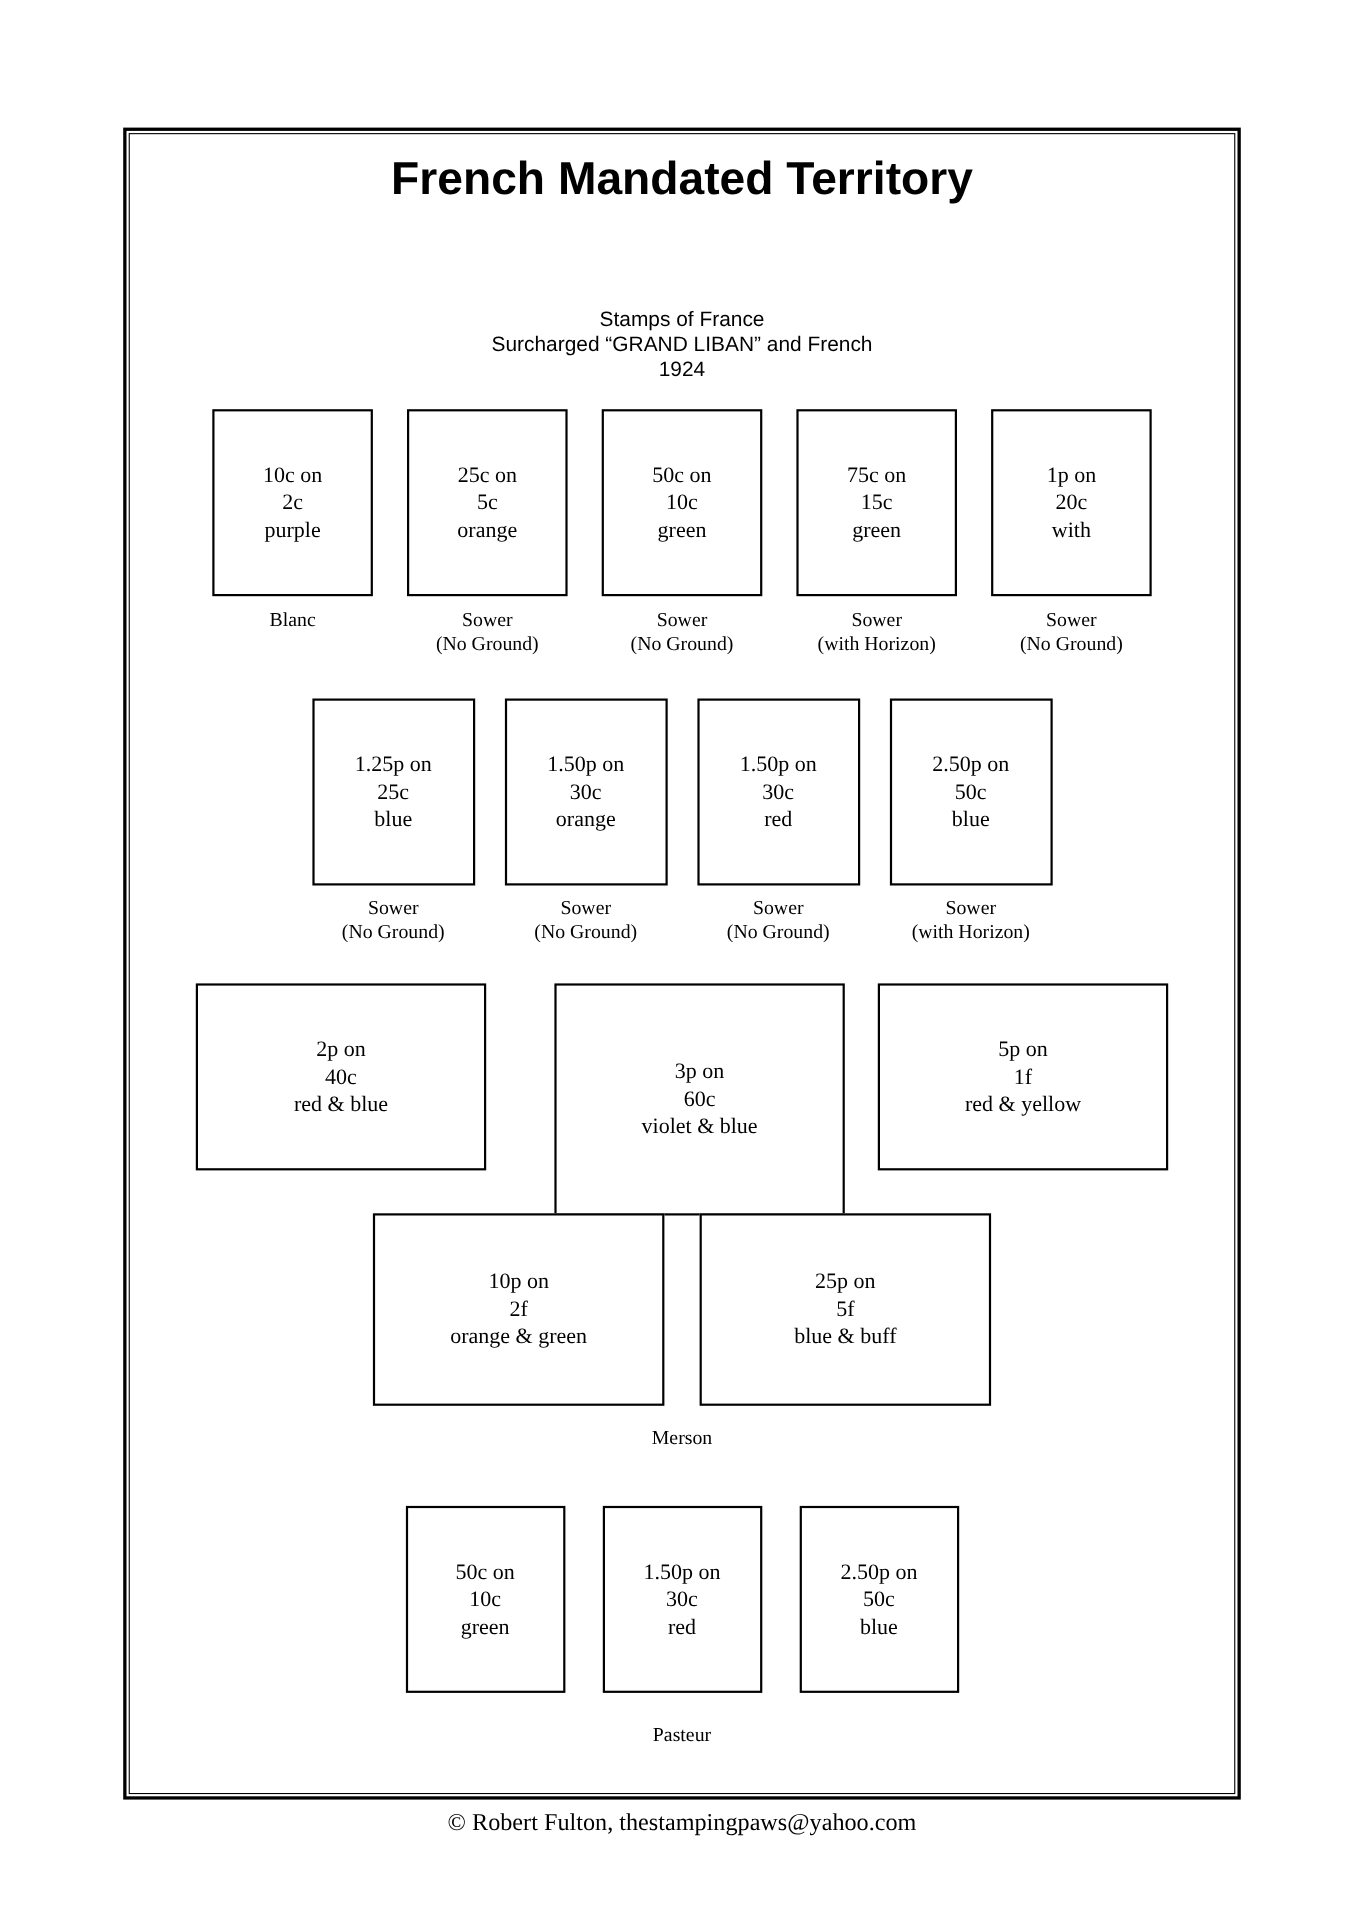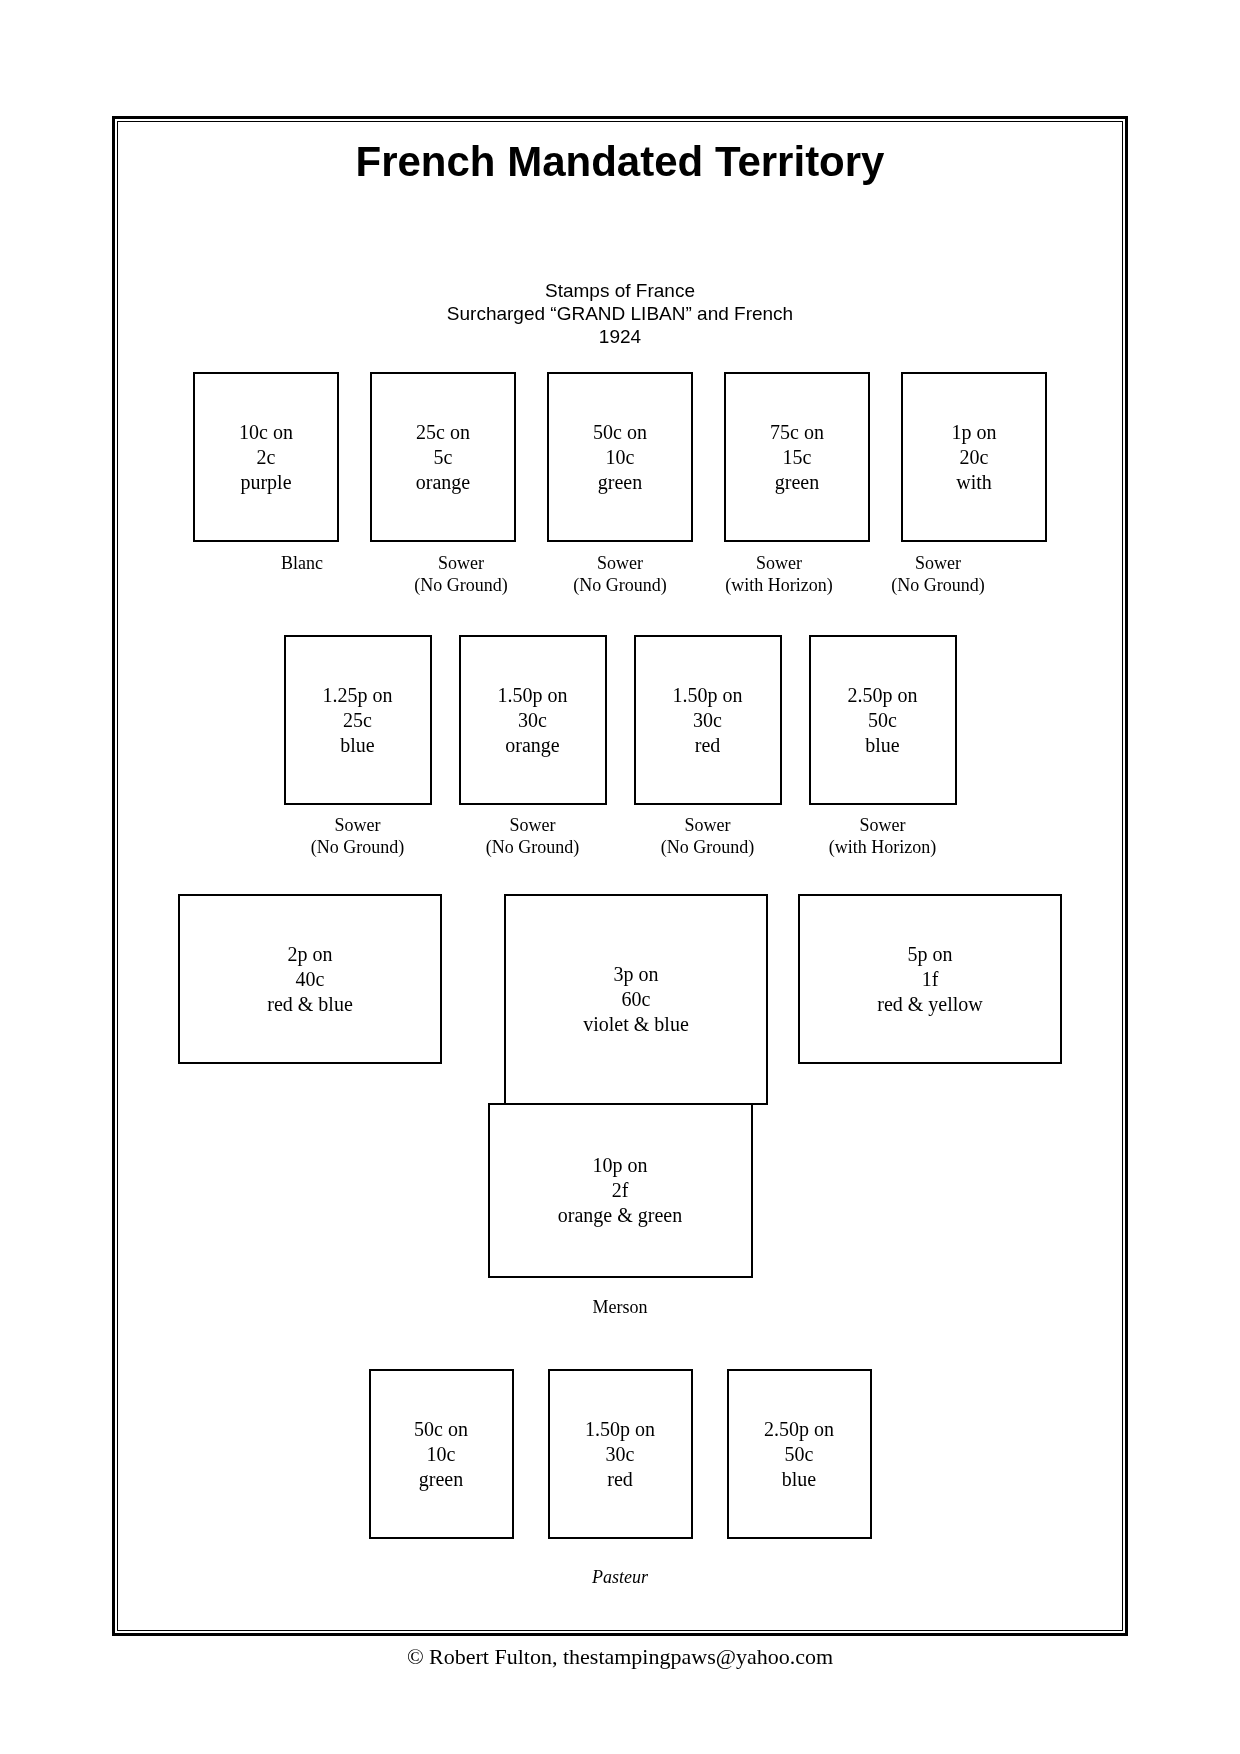--- a/index.html
+++ b/index.html
@@ -72,21 +72,21 @@
           </div>
         </div>
         <div class="stamp-box" style="width: 146px; height: 170px;">
           <div class="stamp-box-label">
             <div class="stamp-line">1p on</div>
             <div class="stamp-line">20c</div>
             <div class="stamp-line">with</div>
           </div>
         </div>
       </div>
-      <div class="caption-row" style="top: 552px; gap: 13px;">
+      <div class="caption-row" style="top: 552px; gap: 31px;">
         <div class="caption-cell" style="width: 146px;">
           <div class="caption-line">Blanc</div>
         </div>
         <div class="caption-cell" style="width: 146px;">
           <div class="caption-line">Sower</div>
           <div class="caption-line">(No Ground)</div>
         </div>
         <div class="caption-cell" style="width: 146px;">
           <div class="caption-line">Sower</div>
           <div class="caption-line">(No Ground)</div>
@@ -172,20 +172,27 @@
         </div>
       </div>
       <div class="stamp-row" style="top: 1103px; gap: 32px;">
         <div class="stamp-box" style="width: 265px; height: 175px;">
           <div class="stamp-box-label">
             <div class="stamp-line">10p on</div>
             <div class="stamp-line">2f</div>
             <div class="stamp-line">orange &amp; green</div>
           </div>
         </div>
+        <div class="stamp-box" style="width: 265px; height: 175px;">
+          <div class="stamp-box-label">
+            <div class="stamp-line">25p on</div>
+            <div class="stamp-line">5f</div>
+            <div class="stamp-line">blue &amp; buff</div>
+          </div>
+        </div>
       </div>
       <div class="group-caption" style="top: 1296px;">Merson</div>
       <div class="stamp-row" style="top: 1369px; gap: 34px;">
         <div class="stamp-box" style="width: 145px; height: 170px;">
           <div class="stamp-box-label">
             <div class="stamp-line">50c on</div>
             <div class="stamp-line">10c</div>
             <div class="stamp-line">green</div>
           </div>
         </div>
@@ -197,17 +204,17 @@
           </div>
         </div>
         <div class="stamp-box" style="width: 145px; height: 170px;">
           <div class="stamp-box-label">
             <div class="stamp-line">2.50p on</div>
             <div class="stamp-line">50c</div>
             <div class="stamp-line">blue</div>
           </div>
         </div>
       </div>
-      <div class="group-caption" style="top: 1566px; font-style: italic;">Pasteur</div>
+      <div class="group-caption" style="top: 1566px;">Pasteur</div>
     </div>
 
   <div class="footer">©  Robert Fulton, thestampingpaws@yahoo.com</div>
 </div>
 
 </body></html>

